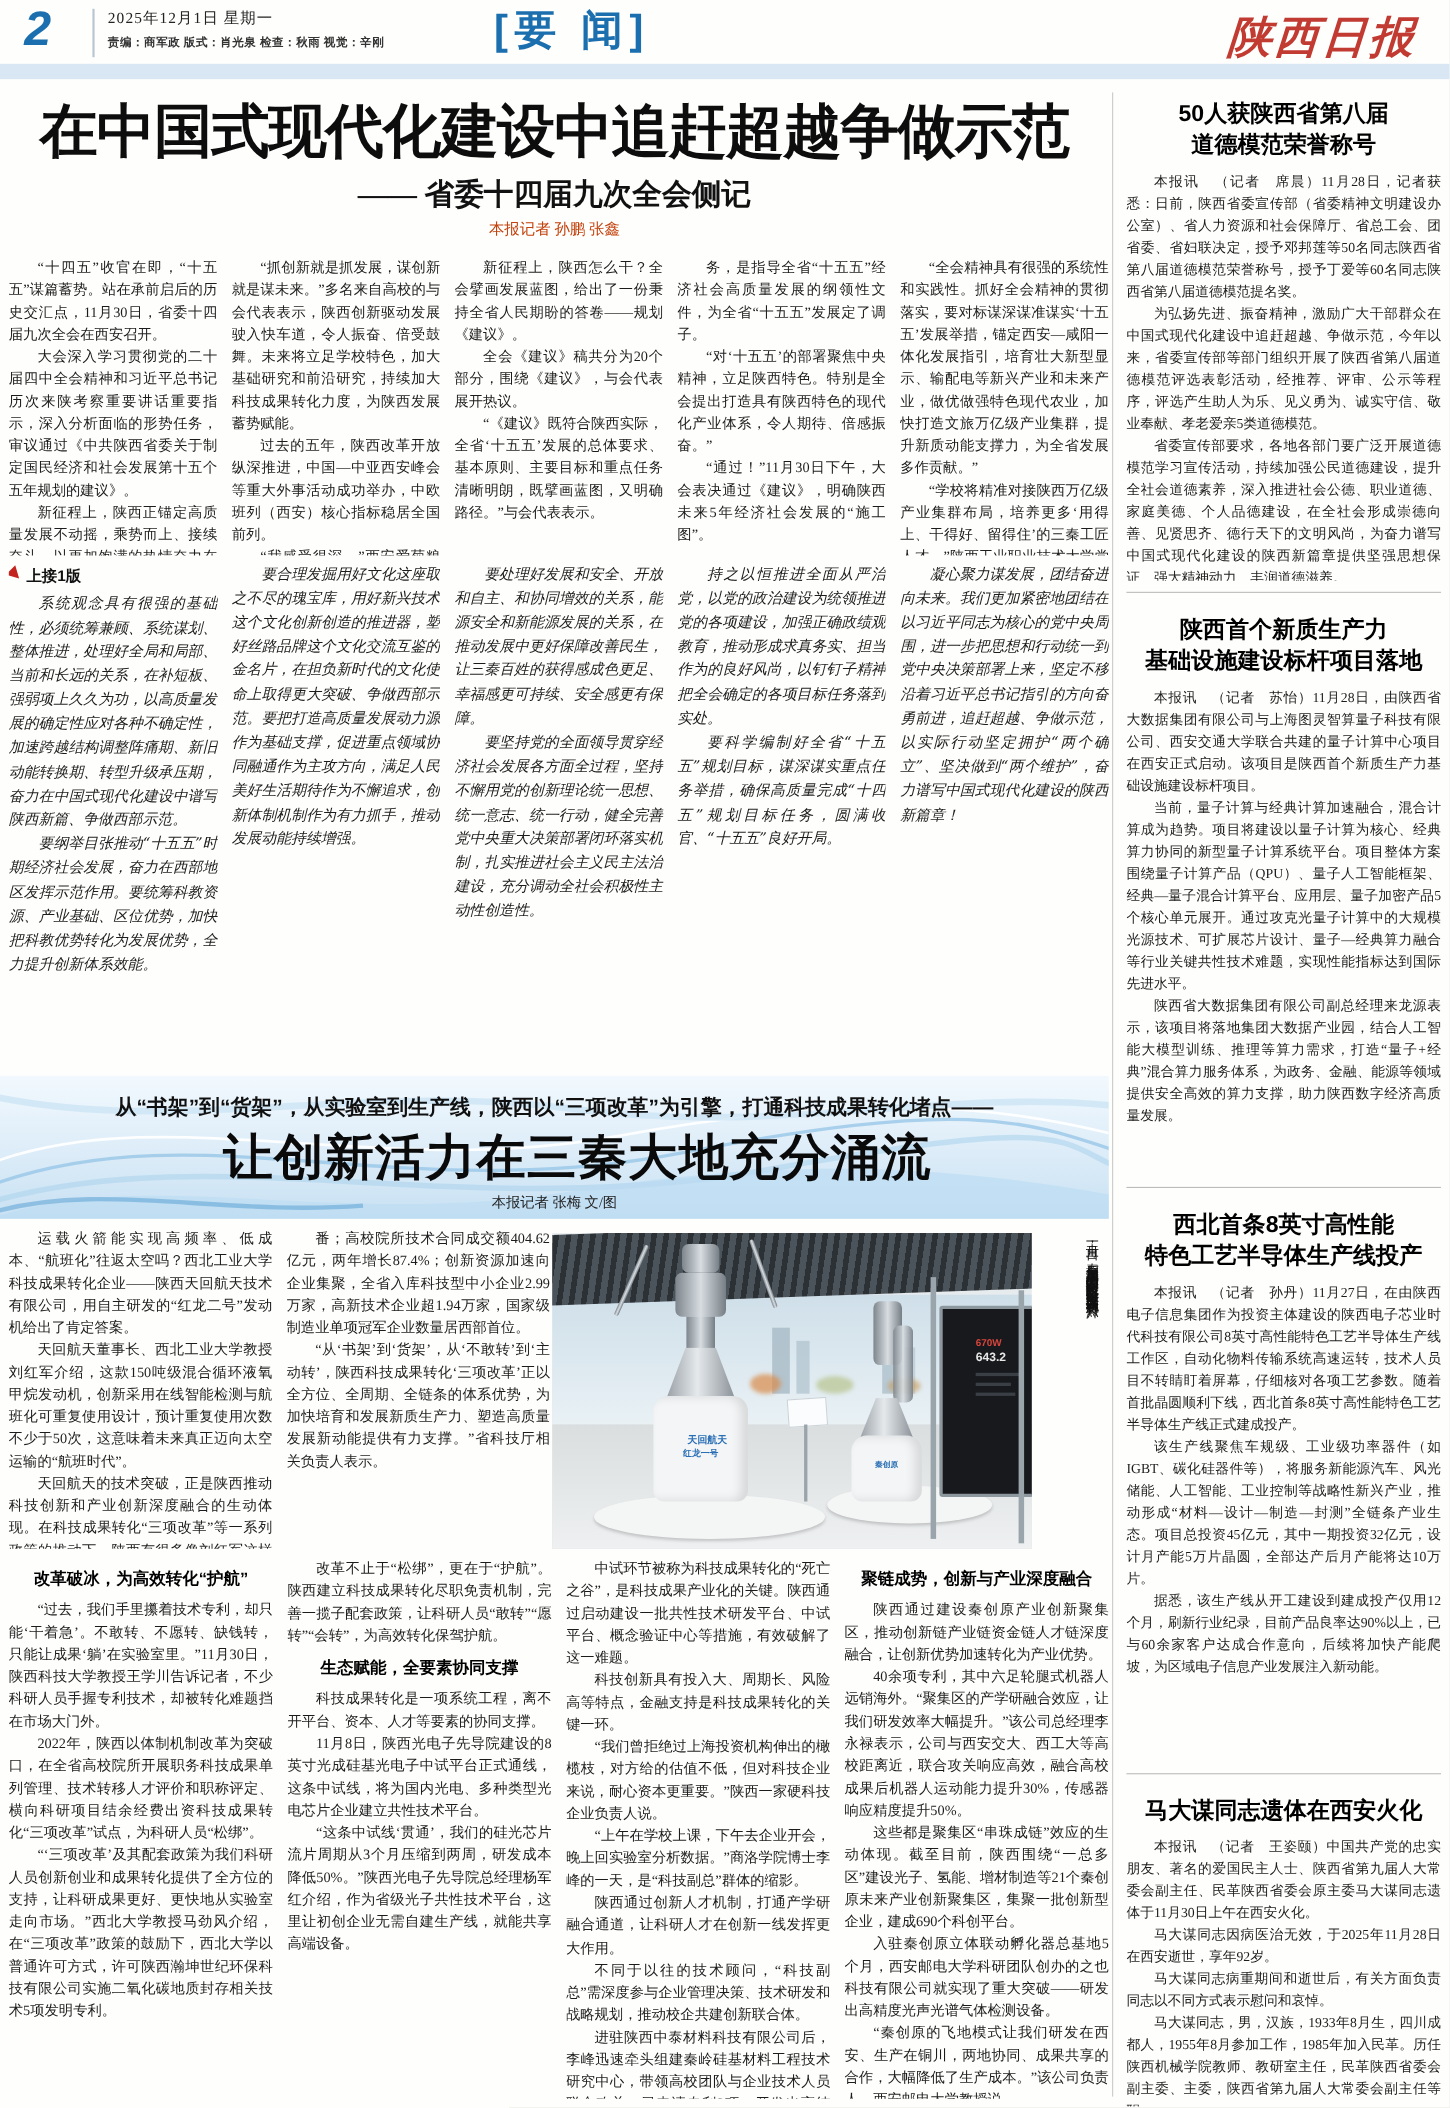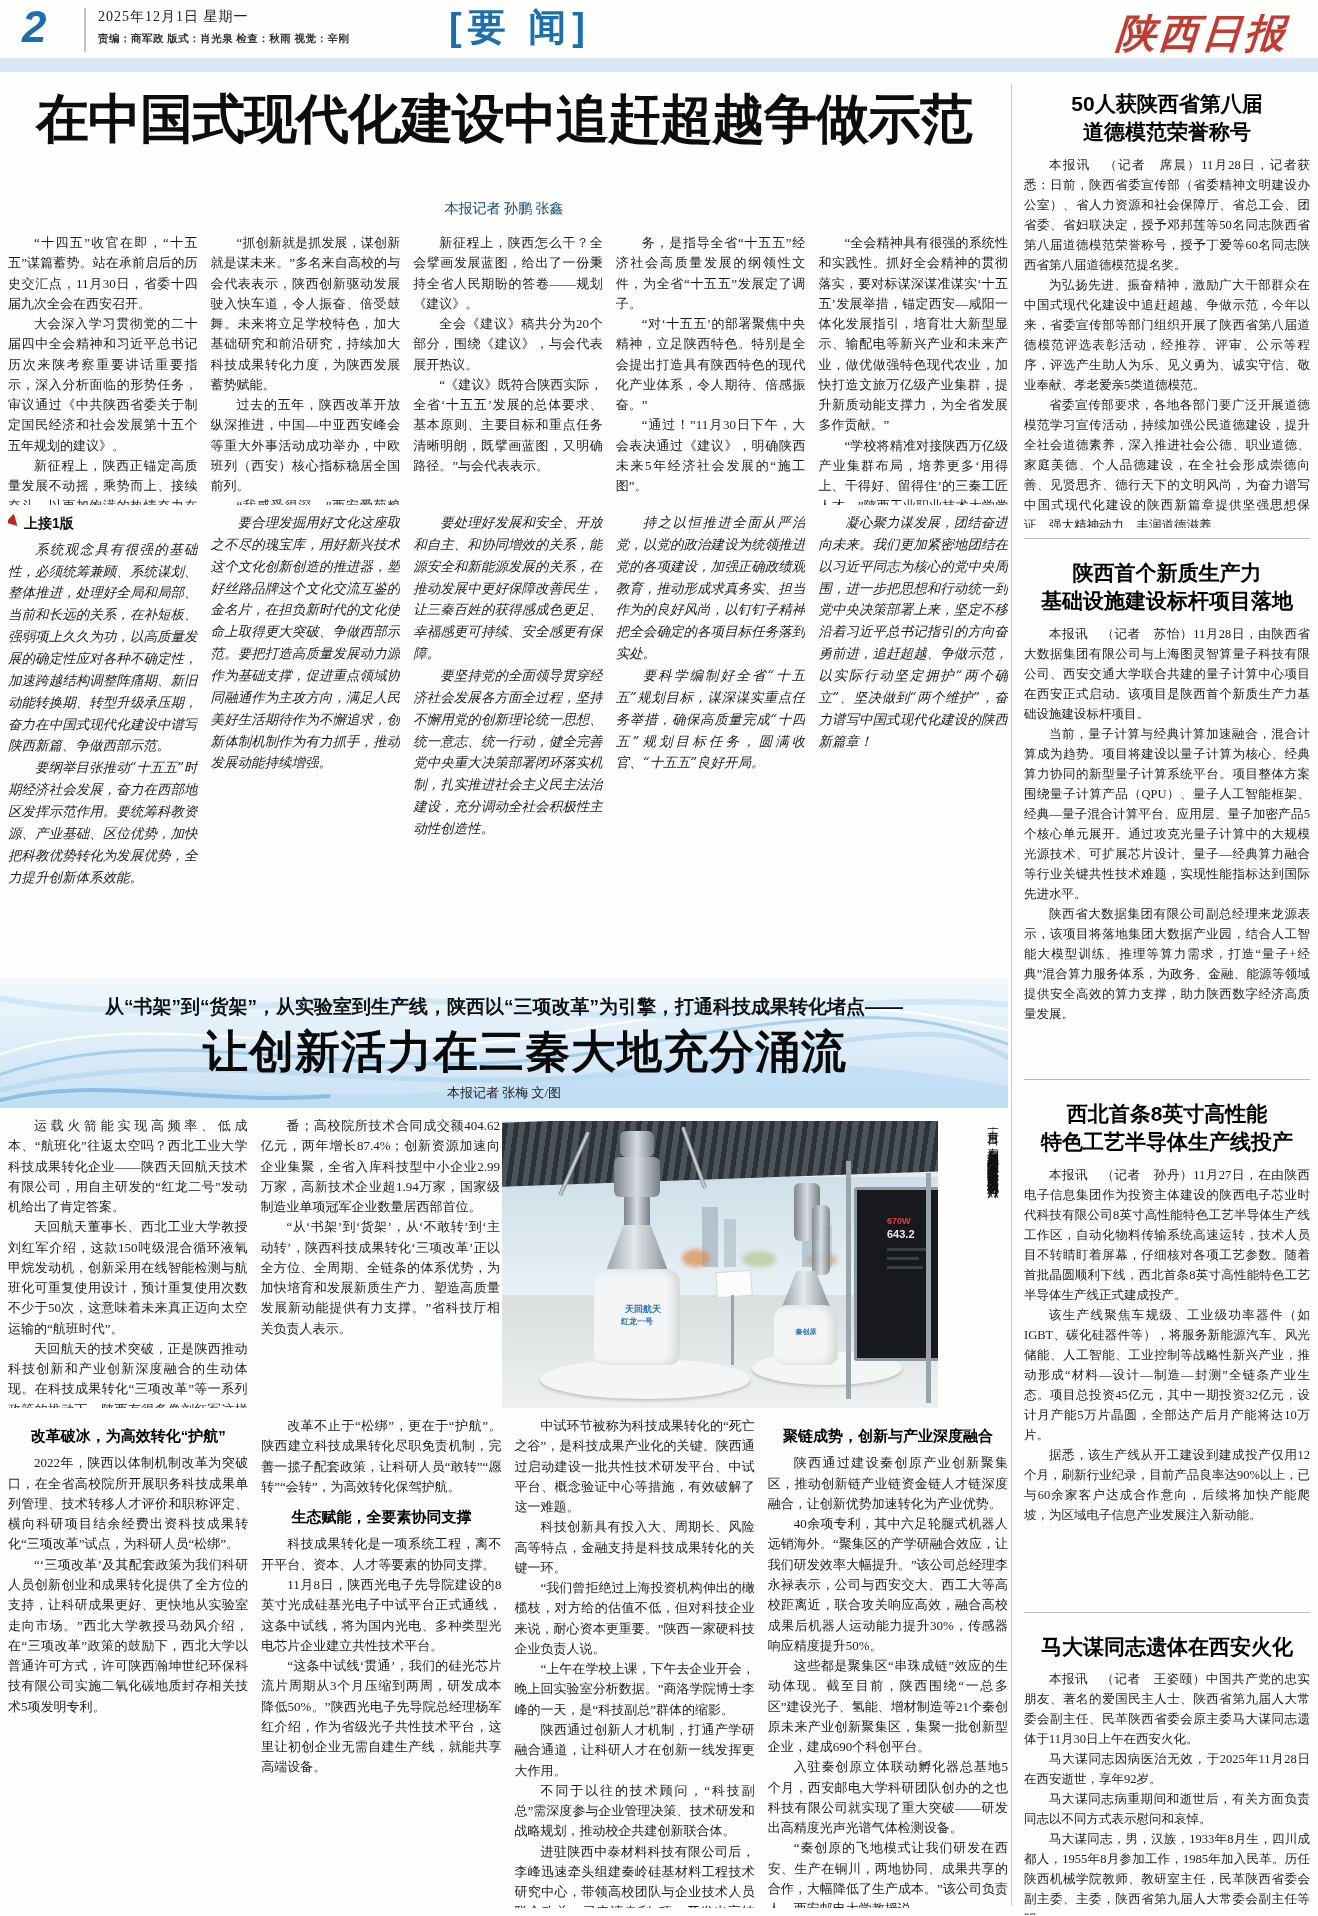--- a/index.html
+++ b/index.html
@@ -19,21 +19,21 @@
           font-size:40px;font-weight:900;font-style:italic;color:#c23b32;letter-spacing:3px;
           transform:skewX(-4deg);}
   .blue-band{position:absolute;left:0;top:58px;width:1318px;height:14px;background:#d9e7f4;}
   .vrule-main{position:absolute;left:1011px;top:84px;width:1px;height:1822px;background:#c9c9c9;}
   
   .lead-hl{position:absolute;left:0px;top:84px;width:1008px;text-align:center;
      font-family:"Liberation Sans",sans-serif;font-size:53px;font-weight:900;
      letter-spacing:-1px;color:#0d0d0d;white-space:nowrap;}
   .lead-sub{position:absolute;left:0;top:158px;width:1008px;text-align:center;
      font-size:27px;font-weight:bold;color:#111;}
-  .lead-by{position:absolute;left:0;top:200px;width:1008px;text-align:center;font-size:14px;color:#0c4a6e;}
+  .lead-by{position:absolute;left:0;top:200px;width:1008px;text-align:center;font-size:14px;color:#c2410c;}
   .cols{position:absolute;display:flex;gap:13px;}
   .lead-cols{left:8px;top:233px;width:1000px;height:272px;}
   .col{flex:1;height:100%;overflow:hidden;font-size:13px;line-height:1.56;text-align:justify;}
   .col .para{margin:0;text-indent:2em;}
   .subhead{margin:8px 0 6px;text-align:center;font-family:"Liberation Sans",sans-serif;
      font-size:15px;font-weight:bold;color:#000;}
   
   .cont-cols{left:8px;top:512px;width:1000px;height:458px;}
   .cont-cols .col{font-style:italic;font-family:"DejaVu Serif",serif;font-size:13.5px;line-height:1.62;}
   .cont-mark{display:inline-block;font-style:normal;font-family:"Liberation Sans",sans-serif;
@@ -99,20 +99,21 @@
     <div class="hdr-vrule"></div>
     <div class="hdr-date">2025年12月1日 星期一</div>
     <div class="hdr-staff">责编：商军政  版式：肖光泉  检查：秋雨  视觉：辛刚</div>
     <div class="section-label">[要 闻]</div>
     <div class="masthead">陕西日报</div>
   </div>
   <div class="blue-band"></div>
   <div class="vrule-main"></div>
 
   <div class="lead-hl">在中国式现代化建设中追赶超越争做示范</div>
+  <div class="lead-sub">—— 省委十四届九次全会侧记</div>
   <div class="lead-by">本报记者 孙鹏 张鑫</div>
   <div class="cols lead-cols">
     <div class="col">
       <div>
           <p class="para">“十四五”收官在即，“十五五”谋篇蓄势。站在承前启后的历史交汇点，11月30日，省委十四届九次全会在西安召开。</p>
           <p class="para">大会深入学习贯彻党的二十届四中全会精神和习近平总书记历次来陕考察重要讲话重要指示，深入分析面临的形势任务，审议通过《中共陕西省委关于制定国民经济和社会发展第十五个五年规划的建议》。</p>
           <p class="para">新征程上，陕西正锚定高质量发展不动摇，乘势而上、接续奋斗，以更加饱满的热情奋力在中国式现代化建设中谱写陕西新篇、争做西部示范。</p>
         </div>
 
     </div>
@@ -257,20 +258,21 @@
     <div class="ph-pole" style="left:424px;top:52px;width:5px;height:230px;"></div>
     <div class="ph-card" style="left:214px;top:150px;width:34px;height:24px;transform:rotate(-4deg);"></div>
     <div class="ph-pole" style="left:229px;top:174px;width:3px;height:70px;"></div>
   </div>
   <div class="caption">十一月三日，秦创原创新成果展展出的由陕西天回航天技术有限公司自主研发的火箭发动机（资料照片）。</div>
 
   <div class="cols bt-lower">
     <div class="col">
       <h3 class="subhead">改革破冰，为高效转化“护航”</h3>
       <div>
+          <p class="para">“过去，我们手里攥着技术专利，却只能‘干着急’。不敢转、不愿转、缺钱转，只能让成果‘躺’在实验室里。”11月30日，陕西科技大学教授王学川告诉记者，不少科研人员手握专利技术，却被转化难题挡在市场大门外。</p>
           <p class="para">2022年，陕西以体制机制改革为突破口，在全省高校院所开展职务科技成果单列管理、技术转移人才评价和职称评定、横向科研项目结余经费出资科技成果转化“三项改革”试点，为科研人员“松绑”。</p>
           <p class="para">“‘三项改革’及其配套政策为我们科研人员创新创业和成果转化提供了全方位的支持，让科研成果更好、更快地从实验室走向市场。”西北大学教授马劲风介绍，在“三项改革”政策的鼓励下，西北大学以普通许可方式，许可陕西瀚坤世纪环保科技有限公司实施二氧化碳地质封存相关技术5项发明专利。</p>
         </div>
     </div>
     <div class="col">
       <div>
           <p class="para">改革不止于“松绑”，更在于“护航”。陕西建立科技成果转化尽职免责机制，完善一揽子配套政策，让科研人员“敢转”“愿转”“会转”，为高效转化保驾护航。</p>
         </div>
       <h3 class="subhead">生态赋能，全要素协同支撑</h3>
       <div>

